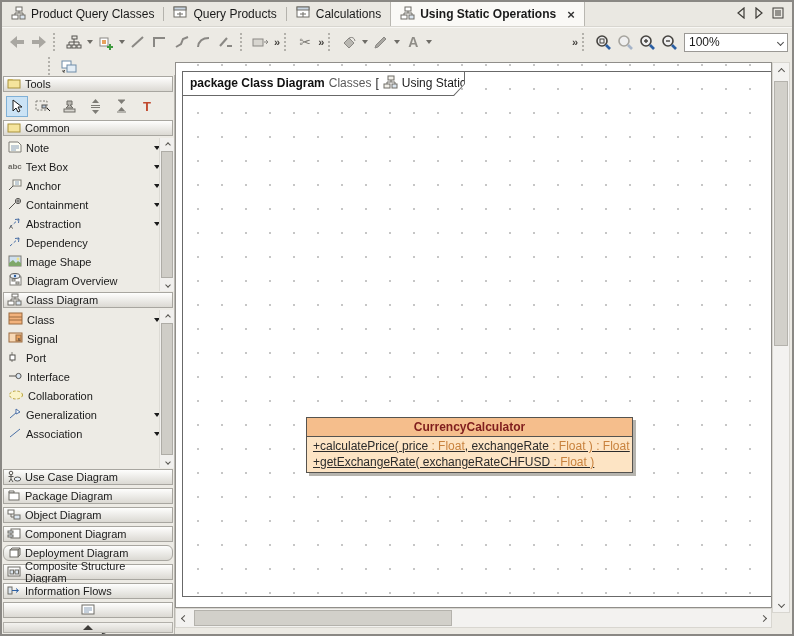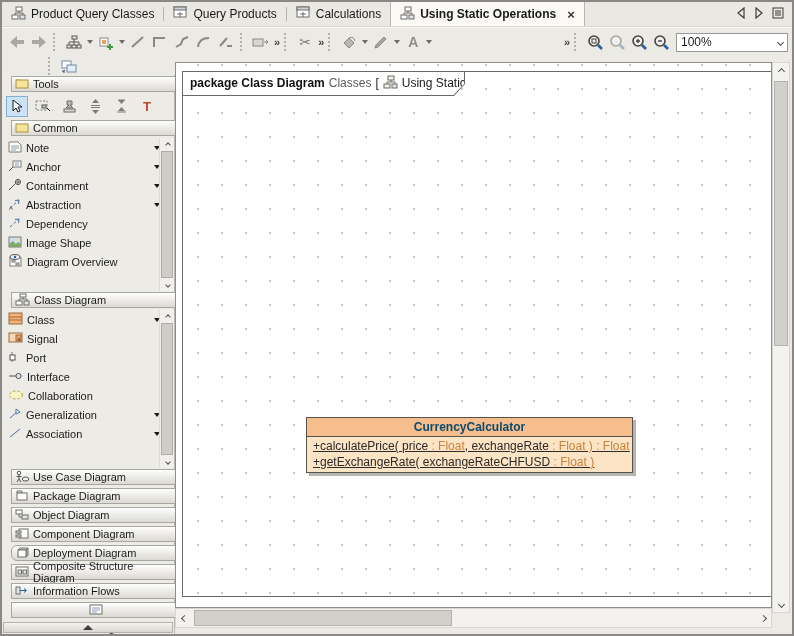--- a/index.html
+++ b/index.html
@@ -14,33 +14,33 @@
   .tabclose { font-size:13px; font-weight:bold; color:#333; margin-left:6px; }
   .tabctl { margin-left:auto; display:flex; align-items:center; gap:8px; padding-right:8px; }
 
   
   .tbmain { position:absolute; left:0; top:25px; width:790px; height:29px; border-top:1px solid #F8F7F4; display:flex; align-items:center; padding:0 4px; }
   .tbrow2 { position:absolute; left:0; top:54px; width:173px; height:20px; display:flex; align-items:center; padding:0 4px; }
   .tbtn { width:22px; height:22px; display:flex; align-items:center; justify-content:center; border-radius:2px; }
   .grip { width:7px; height:18px; border-left:2px dotted #B3B1AB; margin:0 3px; }
   .ddarrow { width:0; height:0; border-left:3px solid transparent; border-right:3px solid transparent; border-top:4px solid #6E6C66; margin:0 2px; }
   .ovf { font-size:11px; color:#44423E; font-weight:bold; margin:0 2px; letter-spacing:-1px; }
-  .zoomcombo { width:112px; height:19px; background:#FFF; border:1px solid #9A9894; display:flex; align-items:center; padding:0 4px; font-size:12px; margin-left:4px; }
+  .zoomcombo { width:104px; height:19px; background:#FFF; border:1px solid #9A9894; display:flex; align-items:center; padding:0 4px; font-size:12px; margin-left:4px; }
   .zoomcombo .chv { margin-left:auto; }
 
   
   .chv { display:inline-block; width:6px; height:6px; border-right:2px solid #4A4A4A; border-bottom:2px solid #4A4A4A; }
   .chv.up    { transform:rotate(-135deg); }
   .chv.down  { transform:rotate(45deg); }
   .chv.left  { transform:rotate(135deg); }
   .chv.right { transform:rotate(-45deg); }
 
   
   .sidebar { position:absolute; left:0; top:73px; width:173px; bottom:0; background:#EDEBE5; border-right:1px solid #B9B7B1; }
-  .sec { position:absolute; left:1px; width:170px; height:16px; background:linear-gradient(#FEFEFD,#DBD9D3); border:1px solid #A8A6A0; display:flex; align-items:center; gap:4px; padding:0 3px; font-size:11px;margin-left:8px; }
+  .sec { position:absolute; left:1px; width:170px; height:16px; background:linear-gradient(#FEFEFD,#DBD9D3); border:1px solid #A8A6A0; display:flex; align-items:center; gap:4px; padding:0 3px; font-size:11px; }
   .toolsrow { position:absolute; left:2px; top:19px; width:168px; height:24px; display:flex; align-items:center; gap:4px; padding-left:2px; }
   .toolbtn { width:22px; height:21px; display:flex; align-items:center; justify-content:center; border:1px solid transparent; }
   .toolbtn.sel { background:#CBE3F5; border:1px solid #7FB0D6; }
   .plist { position:absolute; left:1px; width:171px; }
   .pi { height:19px; display:flex; align-items:center; gap:4px; padding-left:5px; padding-right:14px; font-size:11px; }
   .pi .dd { width:0; height:0; border-left:3px solid transparent; border-right:3px solid transparent; border-top:4px solid #1A1A1A; margin-left:auto; }
   .sb { position:absolute; right:0; top:0; bottom:0; width:15px; background:#F1F0EE; border-left:1px solid #DCDAD4; }
   .sb .sbtn { position:absolute; left:0; width:15px; height:13px; display:flex; align-items:center; justify-content:center; }
   .sb .sbtn .chv { width:4px; height:4px; border-width:1.5px; border-color:#55534F; }
   .sb .thumb { position:absolute; left:1px; right:1px; top:13px; bottom:13px; background:#CFCDC7; border:1px solid #AEACA6; }
@@ -52,21 +52,21 @@
             background-image:radial-gradient(#C6C6C6 1px, transparent 1.2px); background-size:24px 24px; background-position:10px 14px; overflow:hidden; }
   .frame { position:absolute; left:6px; top:8px; width:657px; height:526px; border:1px solid #686868; }
   .fhd-out { position:absolute; left:-1px; top:-1px; width:283px; height:25px; background:#686868;
              clip-path:polygon(0 0,283px 0,283px 13px,272px 25px,0 25px); }
   .fhd-in { position:absolute; left:1px; top:1px; width:281px; height:23px; background:#FFF;
             clip-path:polygon(0 0,281px 0,281px 12px,270.5px 23px,0 23px); display:flex; align-items:center; gap:4px; padding:0 6px 1px 7px; font-size:12px; white-space:nowrap; }
   .fhd-kw { font-weight:bold; color:#111; }
   .fhd-ctx { color:#5A5A5A; }
 
   .classbox { position:absolute; left:130px; top:354px; width:327px; border:1px solid #55534F; box-shadow:3px 3px 0 0 #B6B4AE; background:#FDE4C4; }
-  .classbox .chead { height:19px; background:#F5BE8C; border-bottom:1px solid #55534F; display:flex; align-items:center; justify-content:center; font-size:12px; font-weight:bold; color:#0c4a6e; }
+  .classbox .chead { height:19px; background:#F5BE8C; border-bottom:1px solid #55534F; display:flex; align-items:center; justify-content:center; font-size:12px; font-weight:bold; color:#7f1d1d; }
   .classbox .cops { padding:1px 3px 2px 6px; font-size:12px; line-height:16px;text-decoration:underline; }
   .op { text-decoration:underline; color:#2B2B2B; white-space:nowrap; }
   .seg-type { color:#C8823E; }
 
   
   .vscroll { position:absolute; left:770px; top:60px; width:18px; height:551px; background:#F3F2F0; border:1px solid #D8D6D0; }
   .vscroll .sbtn { position:absolute; left:0; width:16px; height:16px; display:flex; align-items:center; justify-content:center; }
   .vscroll .thumb { position:absolute; left:1px; width:14px; top:18px; height:265px; background:#D2D0CA; border:1px solid #B4B2AC; }
   .hscroll { position:absolute; left:173px; top:606px; width:597px; height:20px; background:#F3F2F0; border:1px solid #D8D6D0; }
   .hscroll .sbtn { position:absolute; top:0; width:16px; height:18px; display:flex; align-items:center; justify-content:center; }
@@ -319,20 +319,25 @@
     <div class="plist" style="top:63px; height:153px;">
       <div class="pi">
         <span class="ic"><svg width="14" height="12">
               <path d="M1 1 h9 l3 3 v7 H1 Z" fill="#FDFDF4" stroke="#7E7C76"></path>
               <path d="M3 5h8M3 7h8M3 9h5" stroke="#8AA0B8"></path>
             </svg></span>
         <span>Note</span>
         <span class="dd"></span>
       </div>
       <div class="pi">
+        <span class="ic glyphic">abc</span>
+        <span>Text Box</span>
+        <span class="dd"></span>
+      </div>
+      <div class="pi">
         <span class="ic"><svg width="14" height="12">
               <rect x="5" y="1" width="8" height="6" fill="#FDFDF4" stroke="#7E7C76"></rect>
               <path d="M7 3h4M7 5h4" stroke="#8AA0B8"></path>
               <path d="M1 11 L5 7" stroke="#55534F"></path>
             </svg></span>
         <span>Anchor</span>
         <span class="dd"></span>
       </div>
       <div class="pi">
         <span class="ic"><svg width="14" height="12">

